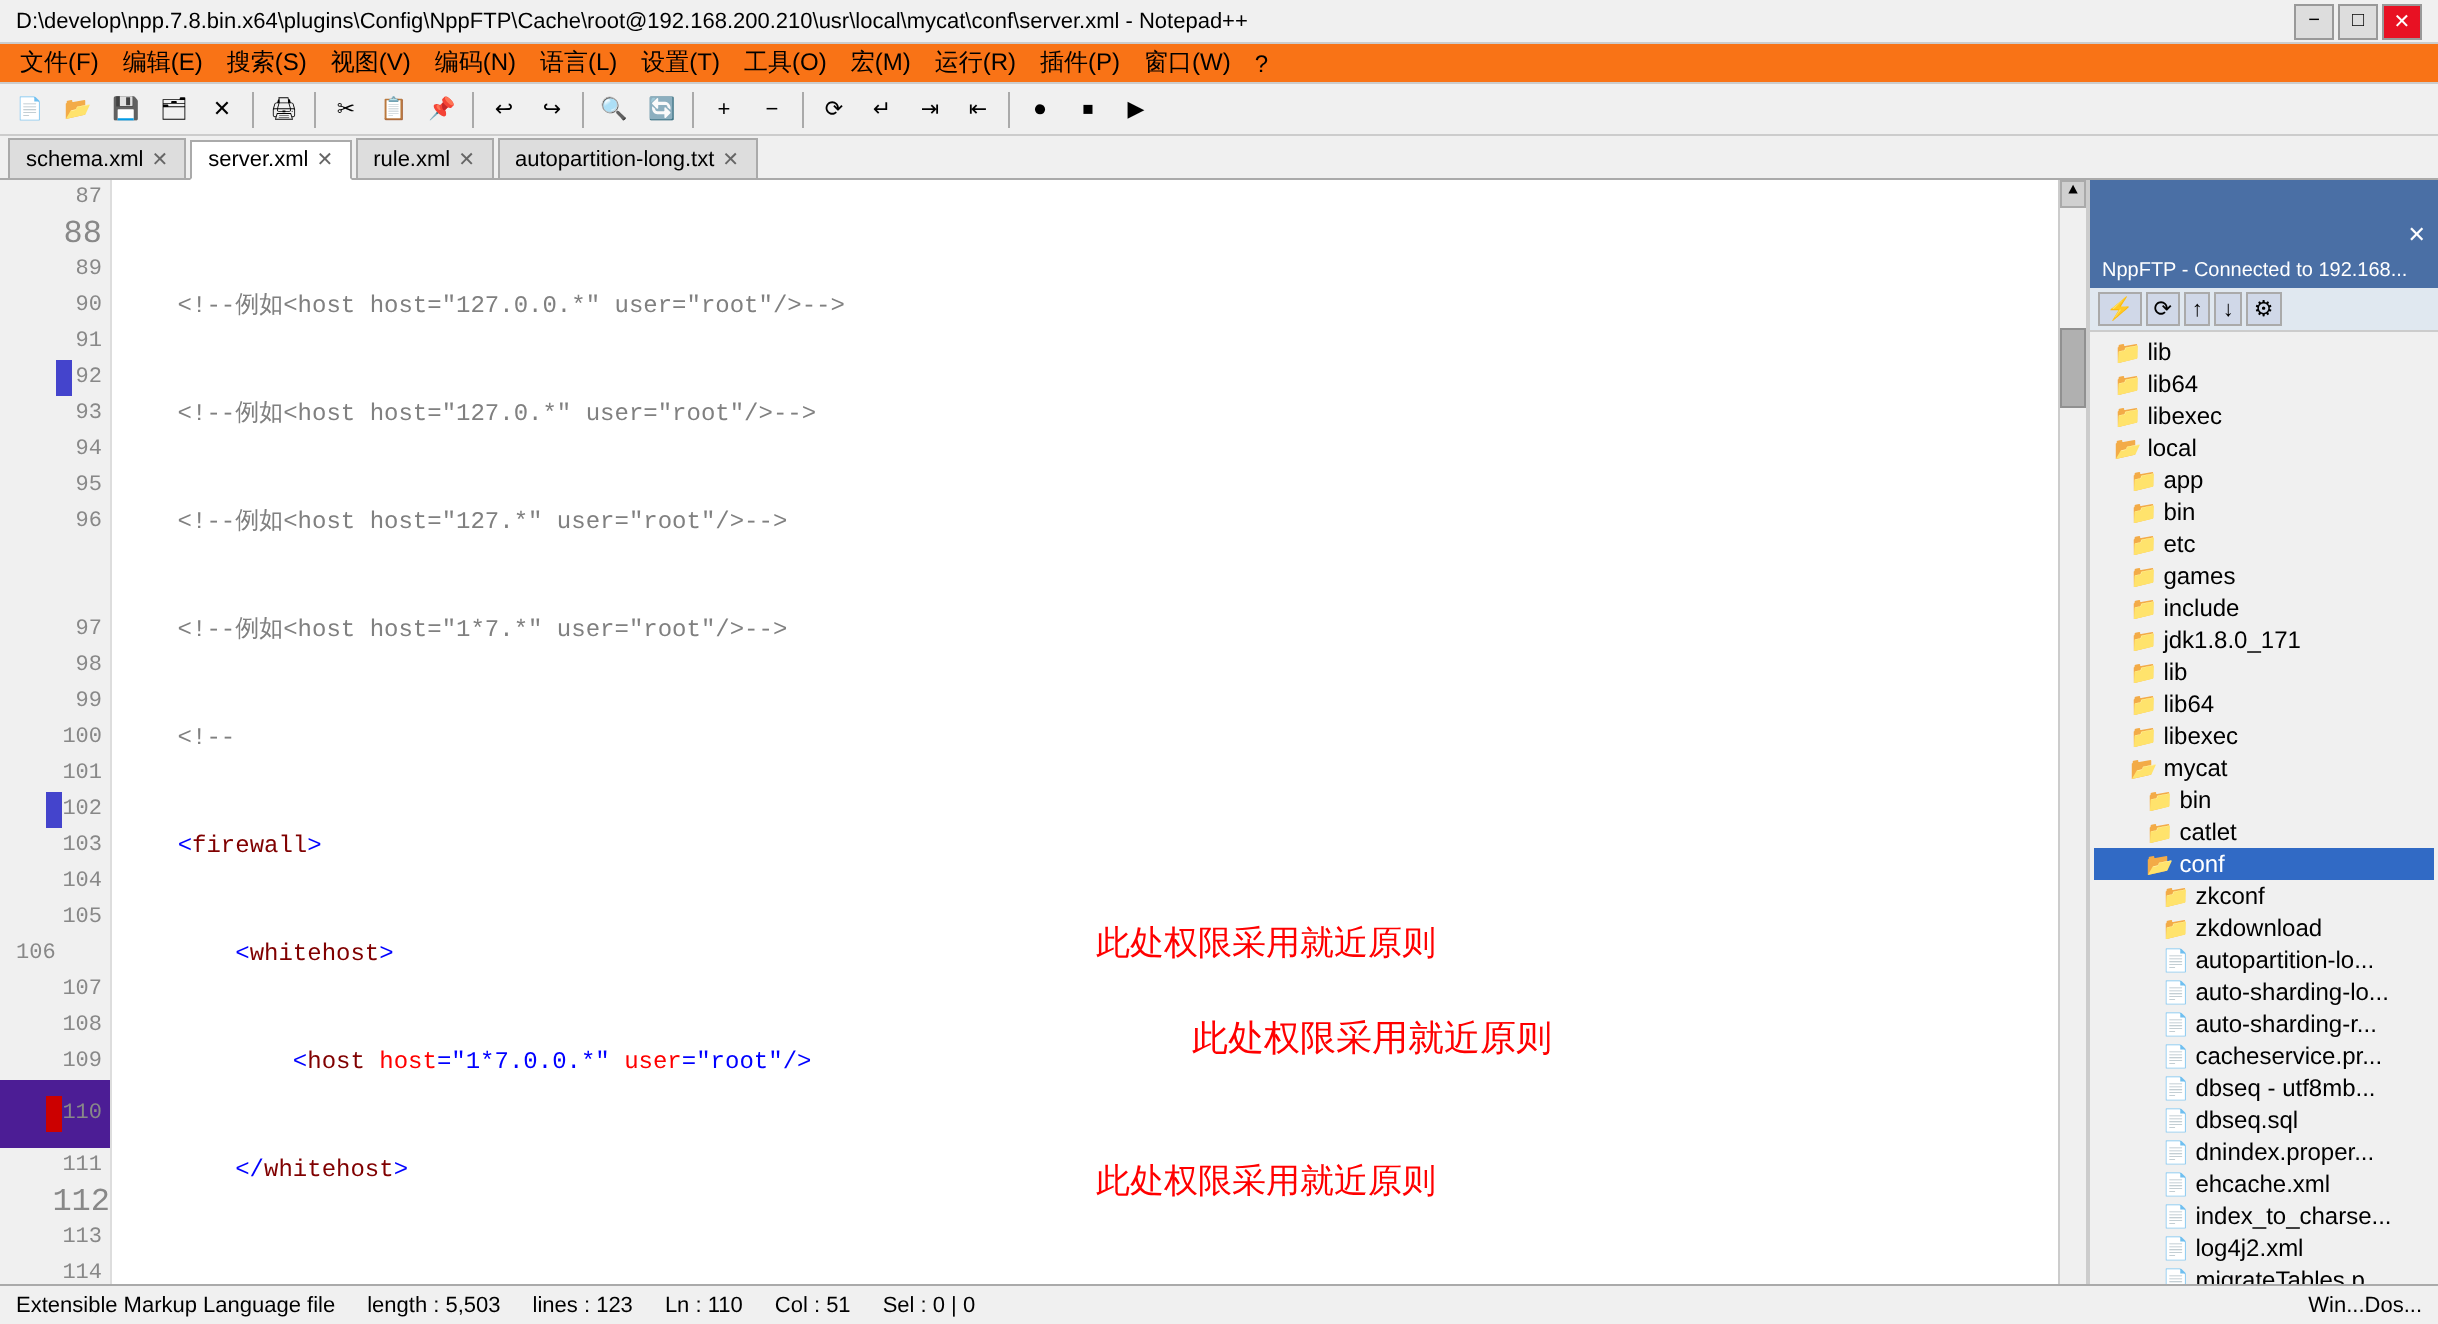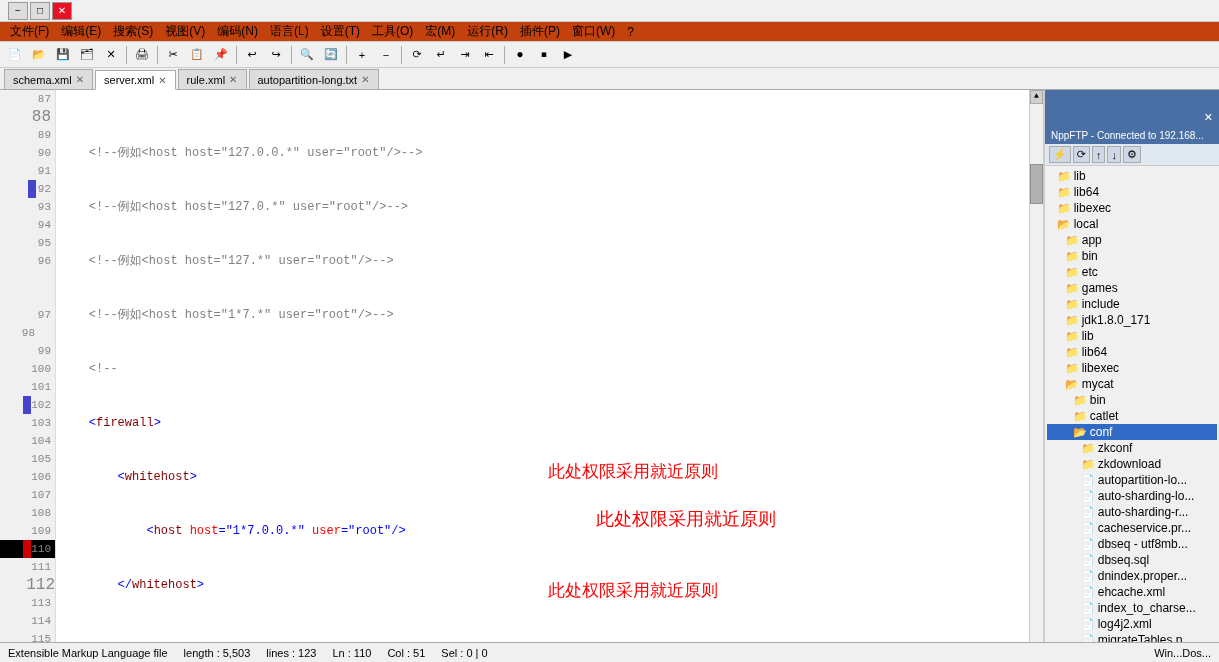--- a/index.html
+++ b/index.html
@@ -22,21 +22,21 @@
       width: 20px; height: 18px;
       border: 1px solid #999;
       background: #ddd;
       cursor: pointer;
       display: flex; align-items: center; justify-content: center;
       font-size: 10px;
     }
     
     
     .menu-bar {
-      background: #c2410c;
+      background: #f97316;
       height: 20px;
       display: flex;
       align-items: center;
       padding: 0 4px;
       border-bottom: 1px solid #ccc;
       font-family: Arial, sans-serif;
       font-size: 12px;
     }
     .menu-item {
       padding: 2px 6px;
@@ -188,20 +188,21 @@
       flex-direction: column;
     }
     .scroll-btn { height: 14px; background: #d0d0d0; border: 1px solid #aaa; text-align: center; font-size: 8px; cursor: pointer; }
     .scroll-track { flex: 1; }
     .scroll-thumb { height: 40px; background: #b0b0b0; border: 1px solid #909090; }
   </style>
 </head>
 <body>
 
 <div class="title-bar">
+  <span style="font-size:11px; overflow:hidden; white-space:nowrap; max-width:1100px;">D:\develop\npp.7.8.bin.x64\plugins\Config\NppFTP\Cache\root@192.168.200.210\usr\local\mycat\conf\server.xml - Notepad++</span>
   <div class="title-controls">
     <button class="title-btn">−</button>
     <button class="title-btn">□</button>
     <button class="title-btn" style="background:#e81123;color:#fff;">✕</button>
   </div>
 </div>
 
 <div class="menu-bar">
   <span class="menu-item">文件(F)</span>
   <span class="menu-item">编辑(E)</span>
@@ -279,33 +280,33 @@
         <div style="height:18px;display:flex;align-items:center;font-size:16px;color:#888;padding-right:4px;justify-content:flex-end;min-width:42px;"><div style="width:8px;height:18px;"></div>88</div>
         <div style="height:18px;display:flex;align-items:center;font-size:11px;color:#888;padding-right:4px;justify-content:flex-end;min-width:42px;"><div style="width:8px;height:18px;"></div>89</div>
         <div style="height:18px;display:flex;align-items:center;font-size:11px;color:#888;padding-right:4px;justify-content:flex-end;min-width:42px;"><div style="width:8px;height:18px;"></div>90</div>
         <div style="height:18px;display:flex;align-items:center;font-size:11px;color:#888;padding-right:4px;justify-content:flex-end;min-width:42px;"><div style="width:8px;height:18px;"></div>91</div>
         <div style="height:18px;display:flex;align-items:center;font-size:11px;color:#888;padding-right:4px;justify-content:flex-end;min-width:42px;"><div style="width:8px;height:18px;background:#4444cc;display:inline-block;margin-right:2px;"></div>92</div>
         <div style="height:18px;display:flex;align-items:center;font-size:11px;color:#888;padding-right:4px;justify-content:flex-end;min-width:42px;"><div style="width:8px;height:18px;"></div>93</div>
         <div style="height:18px;display:flex;align-items:center;font-size:11px;color:#888;padding-right:4px;justify-content:flex-end;min-width:42px;margin-left:13px;"><div style="width:8px;height:18px;"></div>94</div>
         <div style="height:18px;display:flex;align-items:center;font-size:11px;color:#888;padding-right:4px;justify-content:flex-end;min-width:42px;"><div style="width:8px;height:18px;"></div>95</div>
         <div style="height:18px;display:flex;align-items:center;font-size:11px;color:#888;padding-right:4px;justify-content:flex-end;min-width:42px;"><div style="width:8px;height:18px;"></div>96</div>
         <div style="height:18px;display:flex;align-items:center;font-size:11px;color:#888;padding-right:4px;justify-content:flex-end;min-width:42px;margin-top:36px;"><div style="width:8px;height:18px;"></div>97</div>
-        <div style="height:18px;display:flex;align-items:center;font-size:11px;color:#888;padding-right:20px;justify-content:flex-end;min-width:42px;"><div style="width:8px;height:18px;"></div>98</div>
+        <div style="height:18px;display:flex;align-items:center;font-size:11px;color:#888;padding-right:4px;justify-content:flex-end;min-width:42px;"><div style="width:8px;height:18px;"></div>98</div>
         <div style="height:18px;display:flex;align-items:center;font-size:11px;color:#888;padding-right:4px;justify-content:flex-end;min-width:42px;"><div style="width:8px;height:18px;"></div>99</div>
         <div style="height:18px;display:flex;align-items:center;font-size:11px;color:#888;padding-right:4px;justify-content:flex-end;min-width:42px;"><div style="width:8px;height:18px;"></div>100</div>
         <div style="height:18px;display:flex;align-items:center;font-size:11px;color:#888;padding-right:4px;justify-content:flex-end;min-width:42px;"><div style="width:8px;height:18px;"></div>101</div>
         <div style="height:18px;display:flex;align-items:center;font-size:11px;color:#888;padding-right:4px;justify-content:flex-end;min-width:42px;"><div style="width:8px;height:18px;background:#4444cc;"></div>102</div>
         <div style="height:18px;display:flex;align-items:center;font-size:11px;color:#888;padding-right:4px;justify-content:flex-end;min-width:42px;"><div style="width:8px;height:18px;"></div>103</div>
         <div style="height:18px;display:flex;align-items:center;font-size:11px;color:#888;padding-right:4px;justify-content:flex-end;min-width:42px;"><div style="width:8px;height:18px;"></div>104</div>
         <div style="height:18px;display:flex;align-items:center;font-size:11px;color:#888;padding-right:4px;justify-content:flex-end;min-width:42px;"><div style="width:8px;height:18px;"></div>105</div>
-        <div style="height:18px;display:flex;align-items:center;font-size:11px;color:#888;padding-right:4px;justify-content:flex-end;min-width:42px;"><div style="width:8px;height:18px;"></div>106</div>
+        <div style="height:18px;display:flex;align-items:center;font-size:11px;color:#888;padding-right:20px;min-width:42px;"><div style="width:8px;height:18px;"></div>106</div>
         <div style="height:18px;display:flex;align-items:center;font-size:11px;color:#888;padding-right:4px;justify-content:flex-end;min-width:42px;"><div style="width:8px;height:18px;"></div>107</div>
         <div style="height:18px;display:flex;align-items:center;font-size:11px;color:#888;padding-right:4px;justify-content:flex-end;min-width:42px;"><div style="width:8px;height:18px;"></div>108</div>
         <div style="height:18px;display:flex;align-items:center;font-size:11px;color:#888;padding-right:4px;justify-content:flex-end;min-width:42px;"><div style="width:8px;height:18px;"></div>109</div>
-        <div style="height:18px;display:flex;align-items:center;font-size:11px;color:#888;padding-right:4px;justify-content:flex-end;min-width:42px;background:#000000;"><div style="width:8px;height:18px;background:#cc0000;"></div>110</div>
+        <div style="height:34px;display:flex;align-items:center;font-size:11px;color:#888;padding-right:4px;justify-content:flex-end;min-width:42px;background:#4c1d95;"><div style="width:8px;height:18px;background:#cc0000;"></div>110</div>
         <div style="height:18px;display:flex;align-items:center;font-size:11px;color:#888;padding-right:4px;justify-content:flex-end;min-width:42px;"><div style="width:8px;height:18px;"></div>111</div>
         <div style="height:18px;display:flex;align-items:center;font-size:16px;color:#888;padding-right:0;justify-content:flex-end;min-width:42px;"><div style="width:8px;height:18px;"></div>112</div>
         <div style="height:18px;display:flex;align-items:center;font-size:11px;color:#888;padding-right:4px;justify-content:flex-end;min-width:42px;"><div style="width:8px;height:18px;"></div>113</div>
         <div style="height:18px;display:flex;align-items:center;font-size:11px;color:#888;padding-right:4px;justify-content:flex-end;min-width:42px;"><div style="width:8px;height:18px;"></div>114</div>
         <div style="height:18px;display:flex;align-items:center;font-size:11px;color:#888;padding-right:4px;justify-content:flex-end;min-width:42px;"><div style="width:8px;height:18px;"></div>115</div>
         <div style="height:18px;display:flex;align-items:center;font-size:11px;color:#888;padding-right:4px;justify-content:flex-end;min-width:42px;"><div style="width:8px;height:18px;background:#4444cc;"></div>116</div>
         <div style="height:18px;display:flex;align-items:center;font-size:11px;color:#888;padding-right:4px;justify-content:flex-end;min-width:42px;"><div style="width:8px;height:18px;"></div>117</div>
 
       </div>
 

